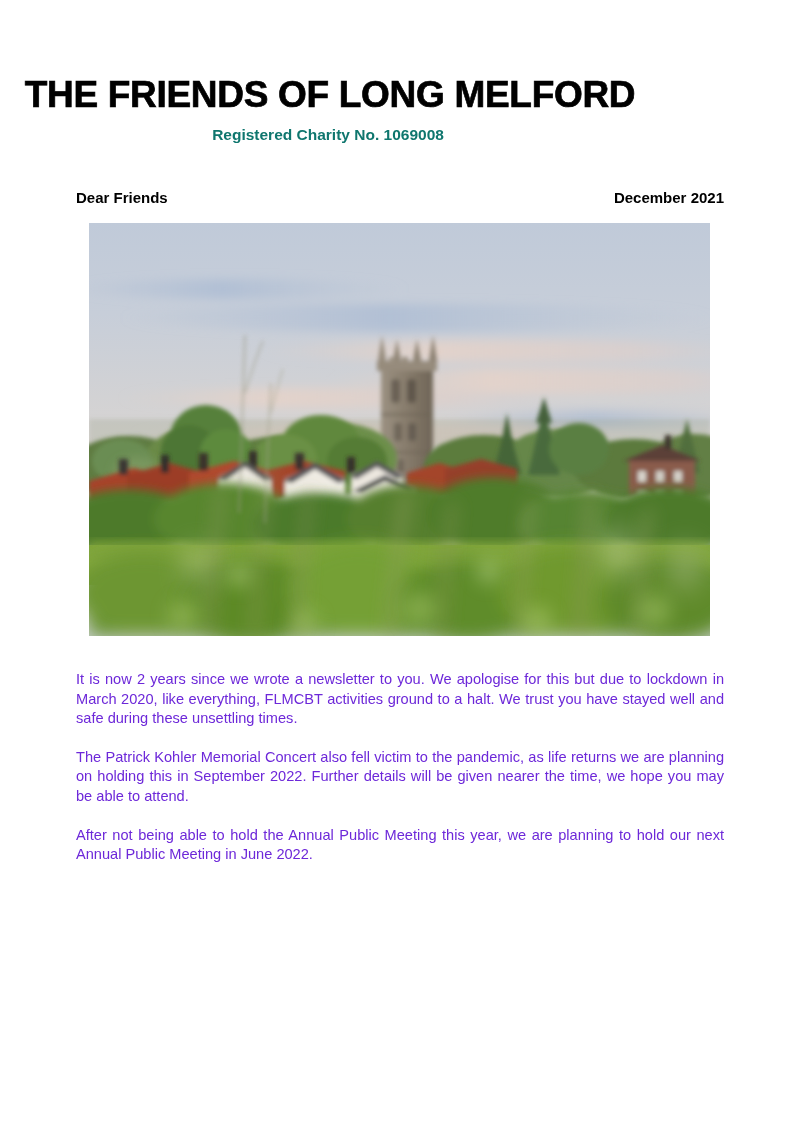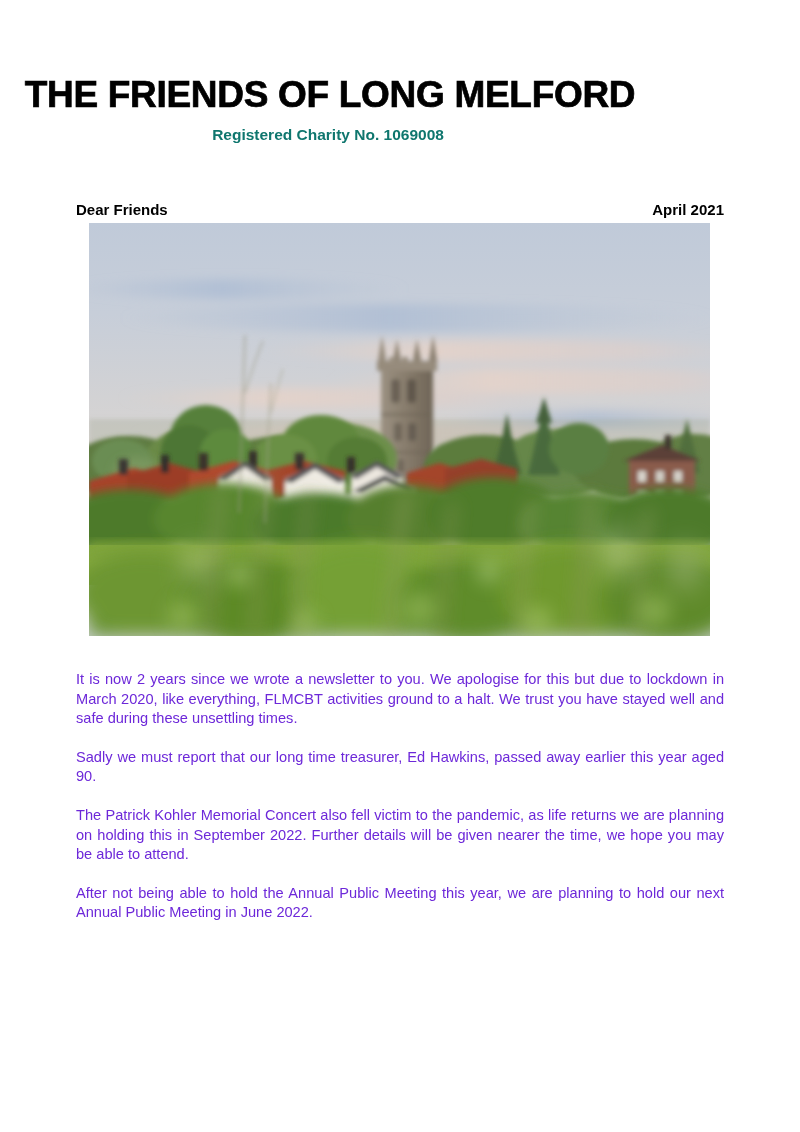--- a/index.html
+++ b/index.html
@@ -56,21 +56,20 @@
     left: 76px;
     top: 189px;
     width: 648px;
     display: flex;
     justify-content: space-between;
     align-items: baseline;
     font-family: "Liberation Sans", sans-serif;
     font-weight: bold;
     font-size: 15px;
     color: #000;
-    margin-top: 12px;
   }
 
   
   .photo {
     position: absolute;
     left: 89px;
     top: 223px;
     width: 621px;
     height: 413px;
     overflow: hidden;
@@ -103,21 +102,21 @@
 
   <div class="letterhead">
     <div class="org-title">
       <div>THE FRIENDS OF LONG MELFORD</div>
     </div>
     <div class="charity-no">Registered Charity No. 1069008</div>
   </div>
 
   <div class="salutation-row">
     <span>Dear Friends</span>
-    <span>April 2021</span>
+    <span>December 2021</span>
   </div>
 
   <div class="photo">
     <svg viewBox="0 0 621 413" preserveAspectRatio="none" xmlns="http://www.w3.org/2000/svg">
       <defs>
         <linearGradient id="skyGrad" x1="0" y1="0" x2="0" y2="1">
           <stop offset="0%" stop-color="#c0cad9"></stop>
           <stop offset="22%" stop-color="#c7ced9"></stop>
           <stop offset="42%" stop-color="#d2d2d4"></stop>
           <stop offset="60%" stop-color="#dcd6d2"></stop>
@@ -341,18 +340,17 @@
       <g filter="url(#blurXHeavy)" opacity="0.4">
         <ellipse cx="528" cy="330" rx="16" ry="26" fill="#d8dcc2"></ellipse>
         <ellipse cx="596" cy="344" rx="14" ry="24" fill="#d2d7ba"></ellipse>
         <ellipse cx="108" cy="344" rx="12" ry="22" fill="#d6dabf"></ellipse>
       </g>
     </svg>
   </div>
 
   <div class="body-copy">
     <p>It is now 2 years since we wrote a newsletter to you. We apologise for this but due to lockdown in March 2020, like everything, FLMCBT activities ground to a halt.    We trust you have stayed well and safe during these unsettling times.</p>
-    <p>Sadly we must report that our long time treasurer, Ed Hawkins,  passed away earlier this year aged 90.</p>
     <p>The Patrick Kohler Memorial Concert also fell victim to the pandemic, as life returns we are planning on holding this in September 2022.    Further details will be given nearer the time, we hope you may be able to attend.</p>
     <p>After not being able to hold the Annual Public Meeting this year, we are planning to hold our next Annual Public Meeting in June 2022.</p>
   </div>
 
 </div>
 
 </body></html>

